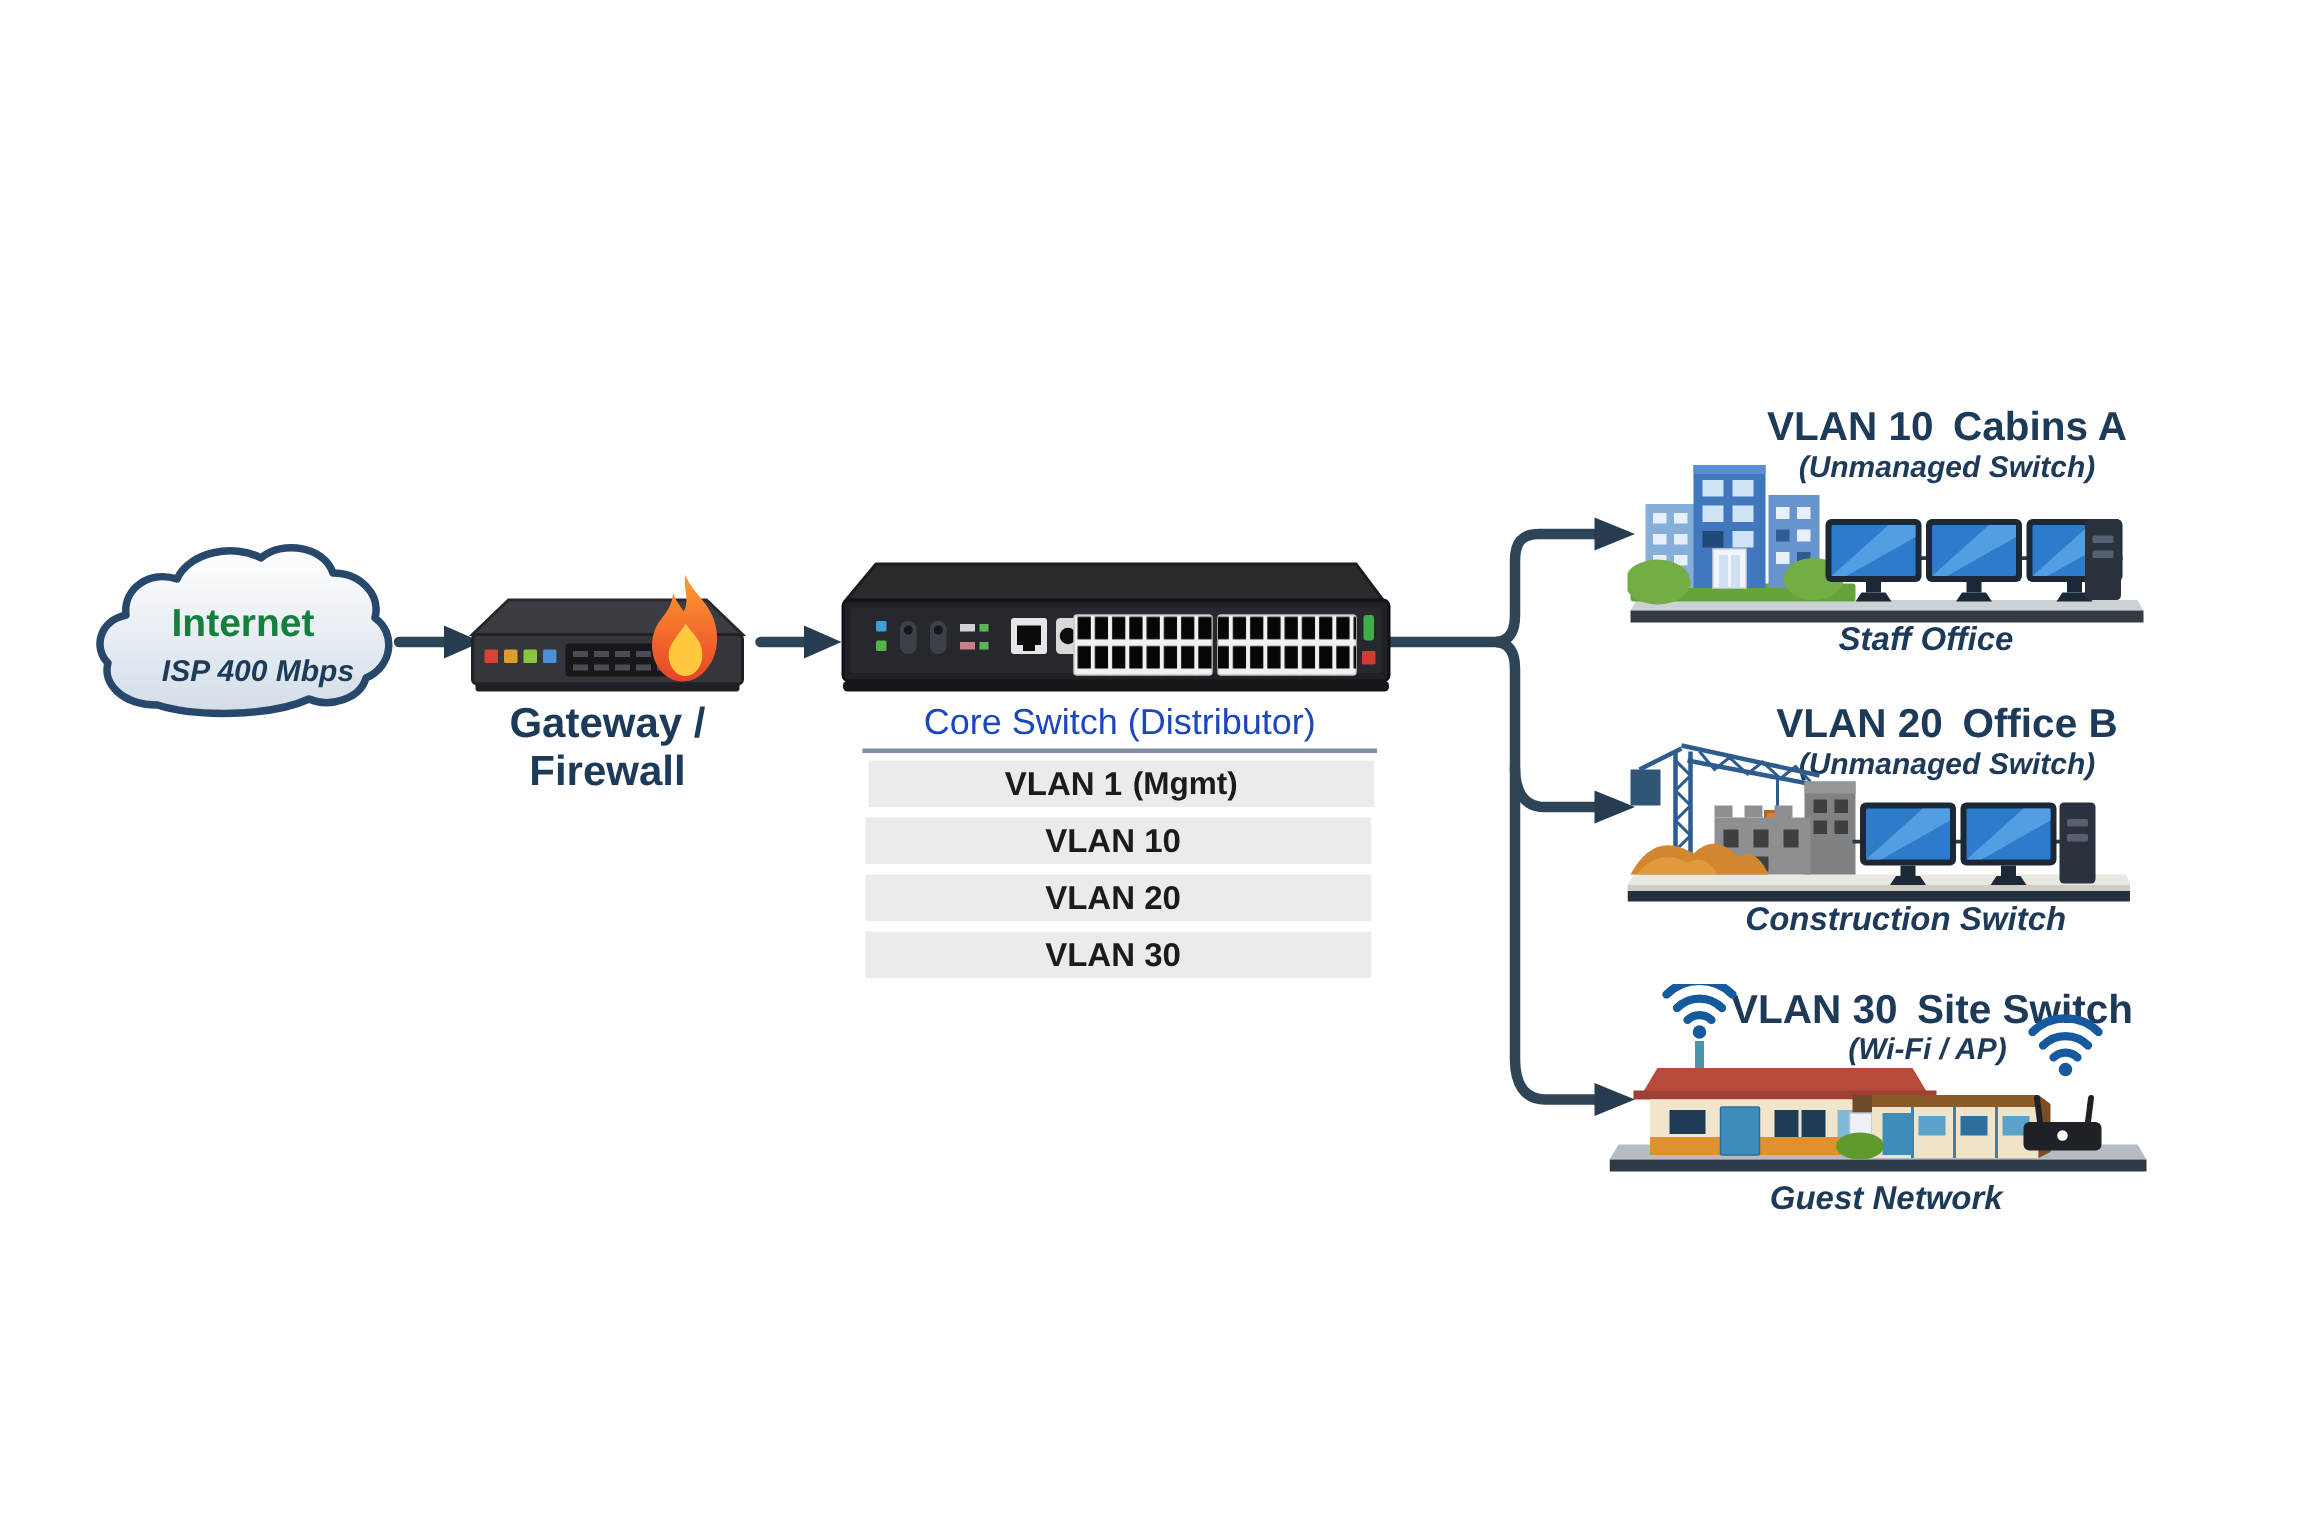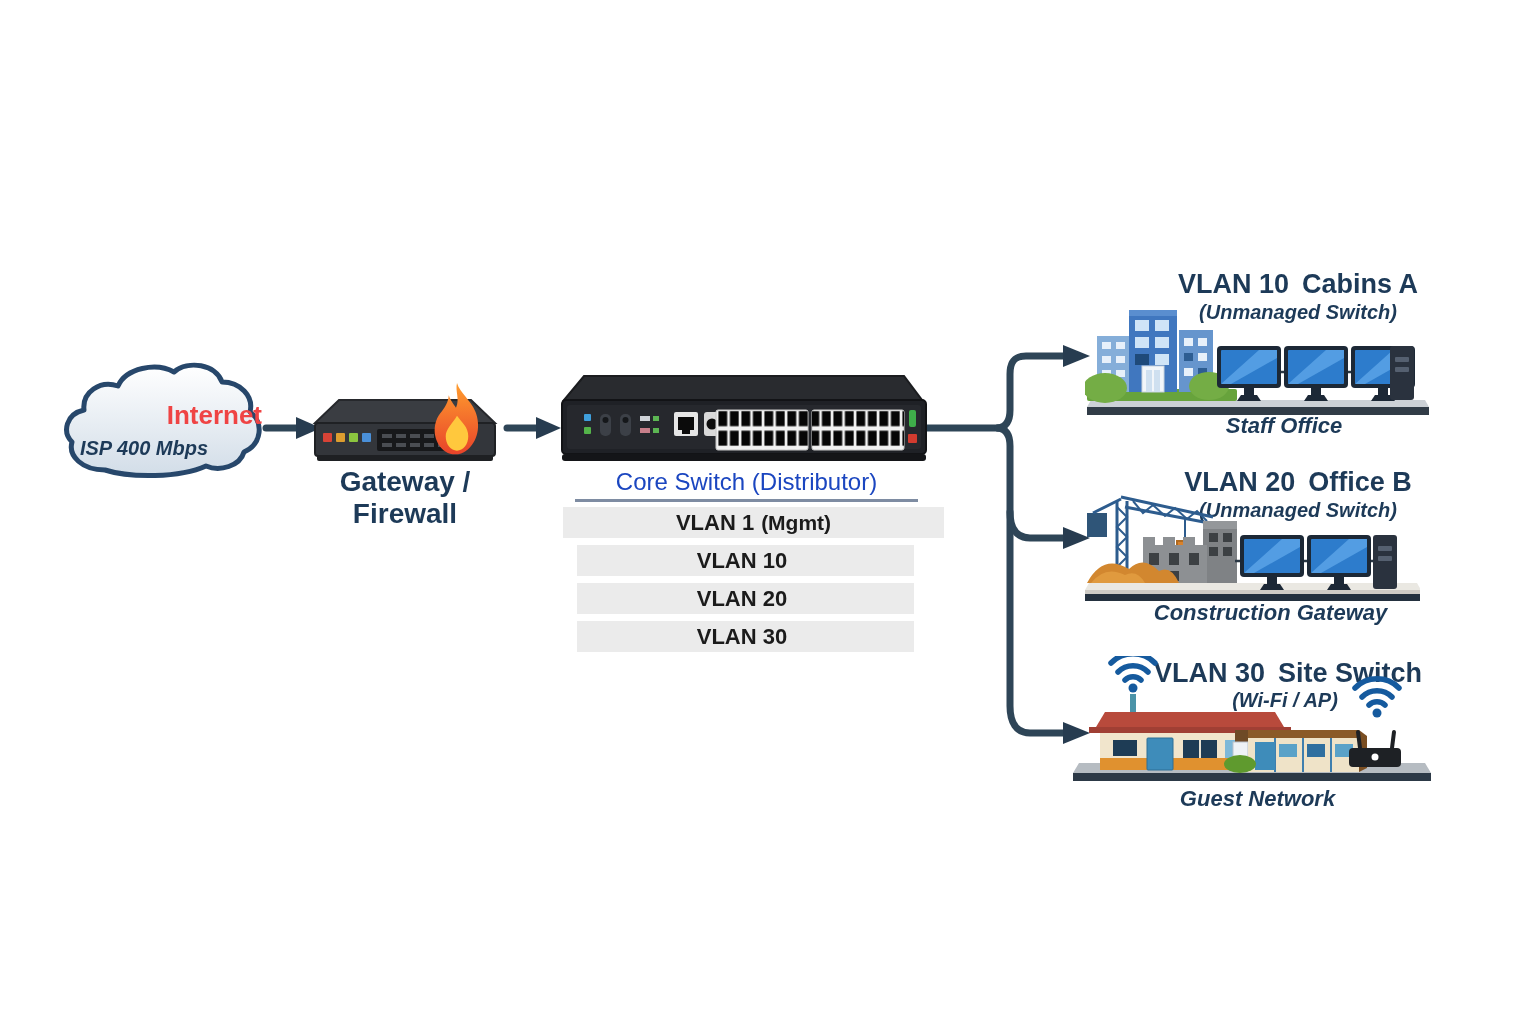--- a/index.html
+++ b/index.html
@@ -1,20 +1,20 @@
 <!DOCTYPE html>
 <html><head>
 <meta charset="utf-8">
 <style>
   html,body{margin:0;padding:0;background:#fff;}
   #canvas{position:relative;width:1536px;height:1024px;background:#ffffff;overflow:hidden;
           font-family:"Liberation Sans", sans-serif;}
   .abs{position:absolute;}
   .txt{color:#1d3a58;text-align:center;line-height:1.15;}
-  .cloud-title{font-size:26px;font-weight:700;color:#ef4444;text-align:right;}
+  .cloud-title{font-size:26px;font-weight:700;color:#15803d;}
   .cloud-sub{font-size:20px;font-style:italic;font-weight:600;}
   .dev-label{font-size:28px;font-weight:700;}
   .core-title{font-size:24px;font-weight:400;color:#1b46c0;}
   .core-underline{background:#7e8ca2;height:3px;}
   .vlan-row{background:#ebebeb;height:31px;display:flex;align-items:center;justify-content:center;
             font-size:22px;font-weight:700;color:#1b1b1b;}
   .vlan-row .note{font-weight:700;font-size:21px;margin-left:7px;}
   .b-title{font-size:27px;font-weight:700;display:flex;justify-content:center;gap:13px;}
   .b-sub{font-size:20px;font-style:italic;font-weight:600;}
   .b-net{font-size:22px;font-weight:700;font-style:italic;}
@@ -76,21 +76,21 @@
       <polygon points="1063,722 1063,744 1090,733"></polygon>
     </g>
   </svg>
 
   <svg class="abs" style="left:60px;top:358px" width="205" height="132" viewBox="0 0 205 132">
     <path d="M45,112 C22,112 8,98 12,84 C2,74 6,56 24,52 C22,34 40,22 58,28
              C66,10 96,4 114,14 C128,2 156,6 162,24 C180,24 194,38 190,54
              C204,64 202,86 184,94 C180,108 160,114 146,108 C120,120 70,120 45,112 Z" fill="url(#cloudGrad)" stroke="#27476b" stroke-width="5" stroke-linejoin="round"></path>
   </svg>
   <div class="abs txt cloud-title" style="left:62px;top:401px;width:200px;">Internet</div>
-  <div class="abs txt cloud-sub" style="left:44px;top:437px;width:200px;">ISP 400 Mbps</div>
+  <div class="abs txt cloud-sub" style="left:72px;top:437px;width:200px;">ISP 400 Mbps</div>
 
   <svg class="abs" style="left:305px;top:393px" width="200" height="76" viewBox="0 0 200 76">
     <polygon points="34,7 166,7 190,30 10,30" fill="#3a3d42" stroke="#26282c" stroke-width="2"></polygon>
     <rect x="10" y="30" width="180" height="33" rx="3" fill="#33363b" stroke="#1f2124" stroke-width="2"></rect>
     <rect x="12" y="62" width="176" height="6" rx="2" fill="#1e2023"></rect>
     <g>
       <rect x="18" y="40" width="9" height="9" rx="1" fill="#d84336"></rect>
       <rect x="31" y="40" width="9" height="9" rx="1" fill="#dd9d2f"></rect>
       <rect x="44" y="40" width="9" height="9" rx="1" fill="#8bc53f"></rect>
       <rect x="57" y="40" width="9" height="9" rx="1" fill="#4a90d9"></rect>
@@ -155,21 +155,21 @@
     </g>
     <g>
       <rect x="353" y="40" width="7" height="17" rx="2" fill="#3fae4a"></rect>
       <rect x="352" y="64" width="9" height="9" rx="1" fill="#d23b2f"></rect>
     </g>
   </svg>
 
   <div class="abs txt core-title" style="left:575px;top:468px;width:343px;">Core Switch (Distributor)</div>
   <div class="abs core-underline" style="left:575px;top:499px;width:343px;"></div>
 
-  <div class="abs vlan-row" style="left:563px;top:507px;width:381px;">
+  <div class="abs vlan-row" style="left:579px;top:507px;width:337px;">
     <span>VLAN 1</span>
     <span class="note">(Mgmt)</span>
   </div>
   <div class="abs vlan-row" style="left:577px;top:545px;width:337px;">
     <span>VLAN 10</span>
     <span class="note"></span>
   </div>
   <div class="abs vlan-row" style="left:577px;top:583px;width:337px;">
     <span>VLAN 20</span>
     <span class="note"></span>
@@ -283,21 +283,21 @@
     </g>
     <g>
       <path d="M2,100 Q18,70 44,86 Q58,72 74,88 Q86,82 94,100 Z" fill="#d2872f"></path>
       <path d="M6,100 Q20,82 40,92 Q52,86 60,100 Z" fill="#e09a3e"></path>
     </g>
     <line x1="150" y1="78" x2="300" y2="78" stroke="#2a3845" stroke-width="2.5"></line>
     <use href="#monitor" x="155" y="52"></use>
     <use href="#monitor" x="222" y="52"></use>
     <use href="#tower" x="288" y="52"></use>
   </svg>
-  <div class="abs txt b-net" style="left:1113px;top:600px;width:315px;">Construction Gateway</div>
+  <div class="abs txt b-net" style="left:1113px;top:600px;width:315px;">Construction Switch</div>
 
   <div class="abs txt b-title" style="left:1112px;top:658px;width:352px;">
     <span>VLAN 30</span>
     <span>Site Switch</span>
   </div>
   <div class="abs txt b-sub" style="left:1112px;top:689px;width:346px;">(Wi-Fi / AP)</div>
 
   <svg class="abs" style="left:1073px;top:656px" width="362" height="128" viewBox="0 0 362 128">
     <g>
       <polygon points="6,107 352,107 358,117 0,117" fill="#b6bcc2"></polygon>

